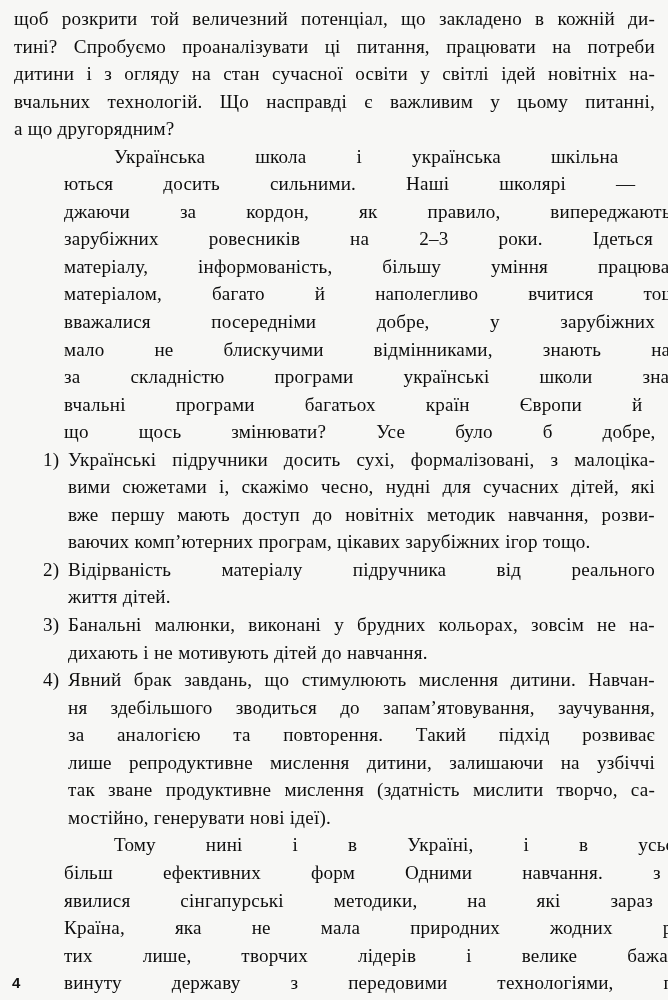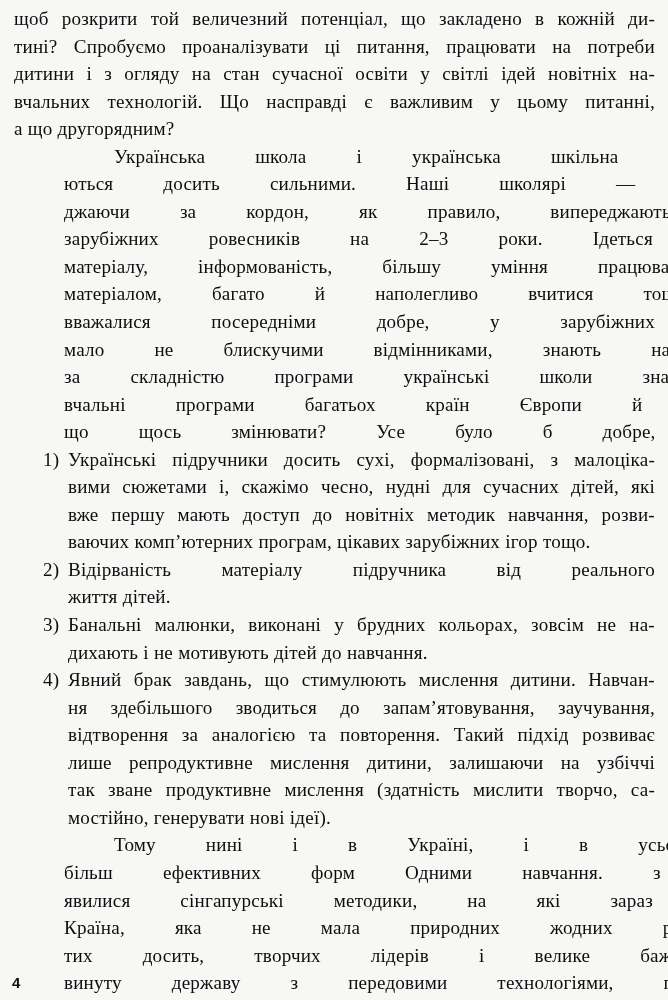--- a/index.html
+++ b/index.html
@@ -127,33 +127,33 @@
       </li>
       <li>
         <span class="marker">3)</span>
         <span class="just-line"><span>Банальні</span><span>малюнки,</span><span>виконані</span><span>у</span><span>брудних</span><span>кольорах,</span><span>зовсім</span><span>не</span><span>на-</span></span>
         <span class="last-line">дихають і не мотивують дітей до навчання.</span>
       </li>
       <li>
         <span class="marker">4)</span>
         <span class="just-line"><span>Явний</span><span>брак</span><span>завдань,</span><span>що</span><span>стимулюють</span><span>мислення</span><span>дитини.</span><span>Навчан-</span></span>
         <span class="just-line"><span>ня</span><span>здебільшого</span><span>зводиться</span><span>до</span><span>запам’ятовування,</span><span>заучування,</span></span>
-        <span class="just-line"><span>відтворення</span><span>за</span><span>аналогією</span><span>та</span><span>повторення.</span><span>Такий</span><span>підхід</span><span>розвиває</span></span>
+        <span class="just-line"><span>за</span><span>аналогією</span><span>та</span><span>повторення.</span><span>Такий</span><span>підхід</span><span>розвиває</span></span>
         <span class="just-line"><span>лише</span><span>репродуктивне</span><span>мислення</span><span>дитини,</span><span>залишаючи</span><span>на</span><span>узбіччі</span></span>
         <span class="just-line"><span>так</span><span>зване</span><span>продуктивне</span><span>мислення</span><span>(здатність</span><span>мислити</span><span>творчо,</span><span>са-</span></span>
         <span class="last-line">мостійно, генерувати нові ідеї).</span>
       </li>
     </ol>
 
     <p class="para">
       <span class="just-line"><span style="width: 50px; flex: 0 0 50px;"></span><span>Тому</span><span>нині</span><span>і</span><span>в</span><span>Україні,</span><span>і</span><span>в</span><span>усьому</span></span>
       <span class="just-line"><span>більш</span><span>ефективних</span><span>форм</span><span>Одними</span><span>навчання.</span><span>з</span><span>найбільш</span></span>
       <span class="just-line"><span>явилися</span><span>сінгапурські</span><span>методики,</span><span>на</span><span>які</span><span>зараз</span><span>рівняється</span></span>
       <span class="just-line"><span>Країна,</span><span>яка</span><span>не</span><span>мала</span><span>природних</span><span>жодних</span><span>ресурсів,</span></span>
-      <span class="just-line"><span>тих</span><span>досить,</span><span>творчих</span><span>лідерів</span><span>і</span><span>велике</span><span>бажання</span></span>
+      <span class="just-line"><span>тих</span><span>лише,</span><span>творчих</span><span>лідерів</span><span>і</span><span>велике</span><span>бажання</span></span>
       <span class="just-line"><span>винуту</span><span>державу</span><span>з</span><span>передовими</span><span>технологіями,</span><span>провівши</span></span>
       <span class="just-line"><span>і</span><span>в</span><span>першу</span><span>чергу</span><span>—</span><span>реформу</span><span>освіти,</span><span>зробила</span></span>
 
     </p>
 
   </div>
 
   <div class="page-number">4</div>
 </div>
 

